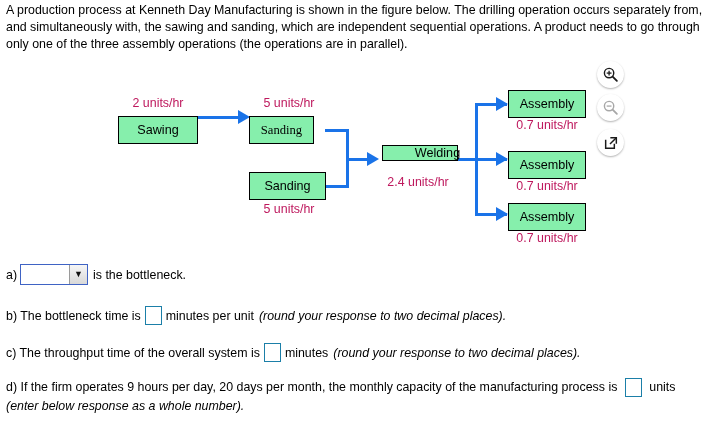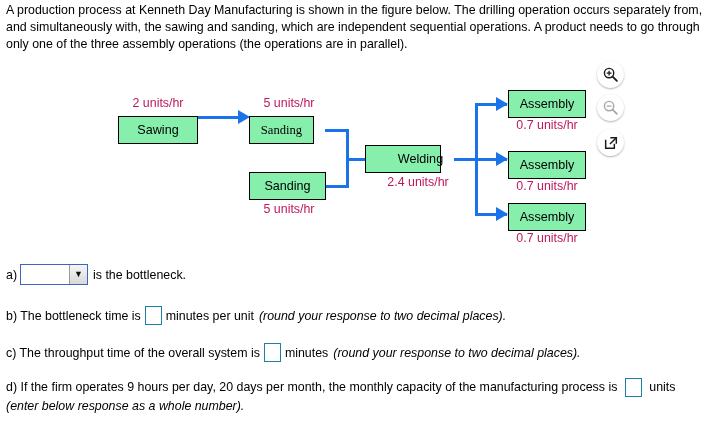--- a/index.html
+++ b/index.html
@@ -194,21 +194,21 @@
   </div>
 
   <div class="node" style="left:249px; top:61px;  width:65px;  height:28px;font-family:Liberation Serif, serif;">
     <span>Sanding</span>
   </div>
 
   <div class="node" style="left:249px; top:117px; width:77px;  height:28px;">
     <span>Sanding</span>
   </div>
 
-  <div class="node" style="left:365px; top:90px;  width:76px;  height:28px;padding-left:35px;">
+  <div class="node" style="left:382px; top:90px;  width:76px;  height:16px;padding-left:35px;">
     <span>Welding</span>
   </div>
 
   <div class="node" style="left:508px; top:35px;  width:78px; height:28px;">
     <span>Assembly</span>
   </div>
 
   <div class="node" style="left:508px; top:96px;  width:78px; height:28px;">
     <span>Assembly</span>
   </div>

